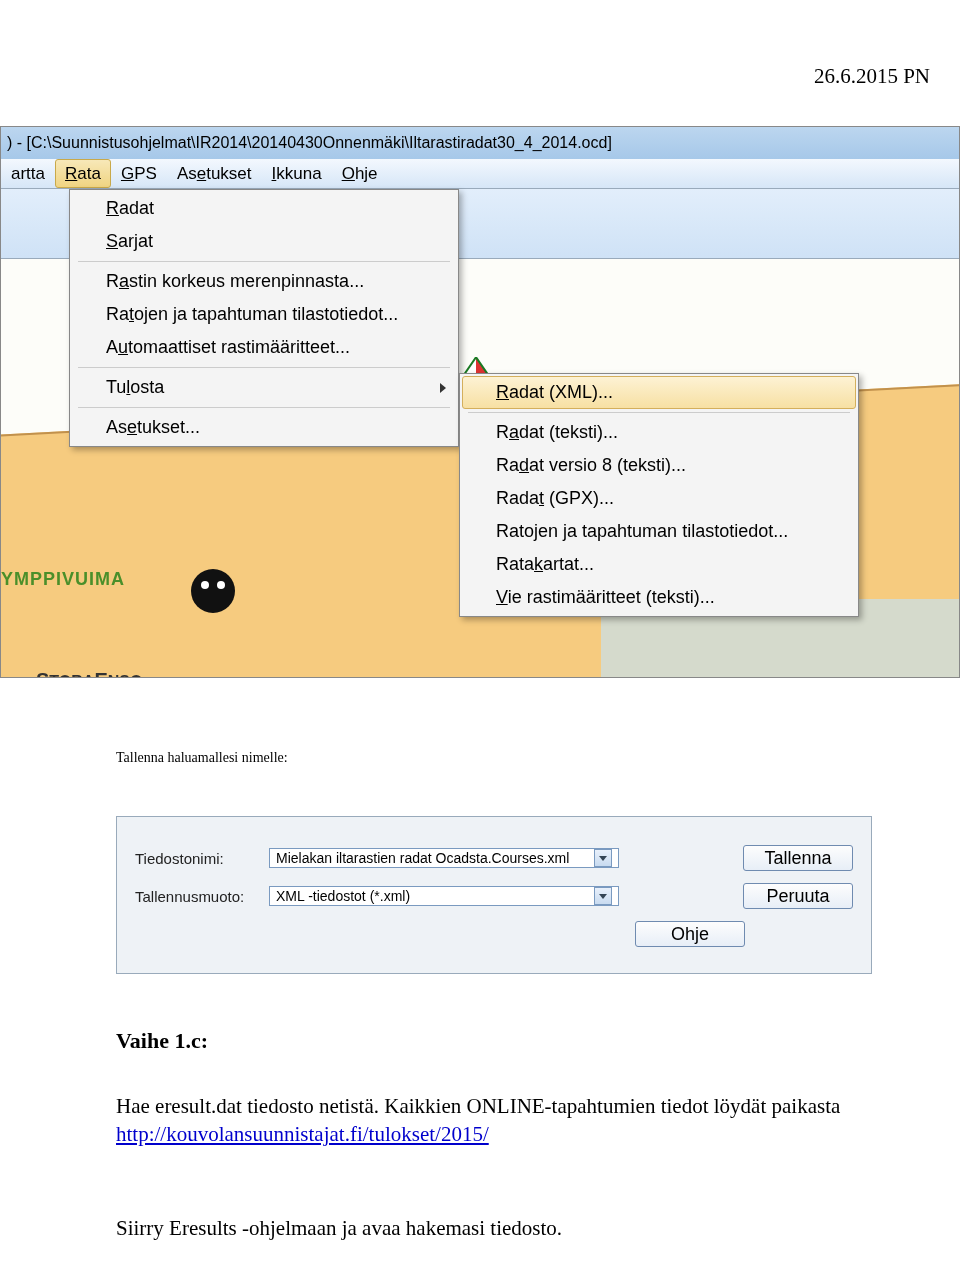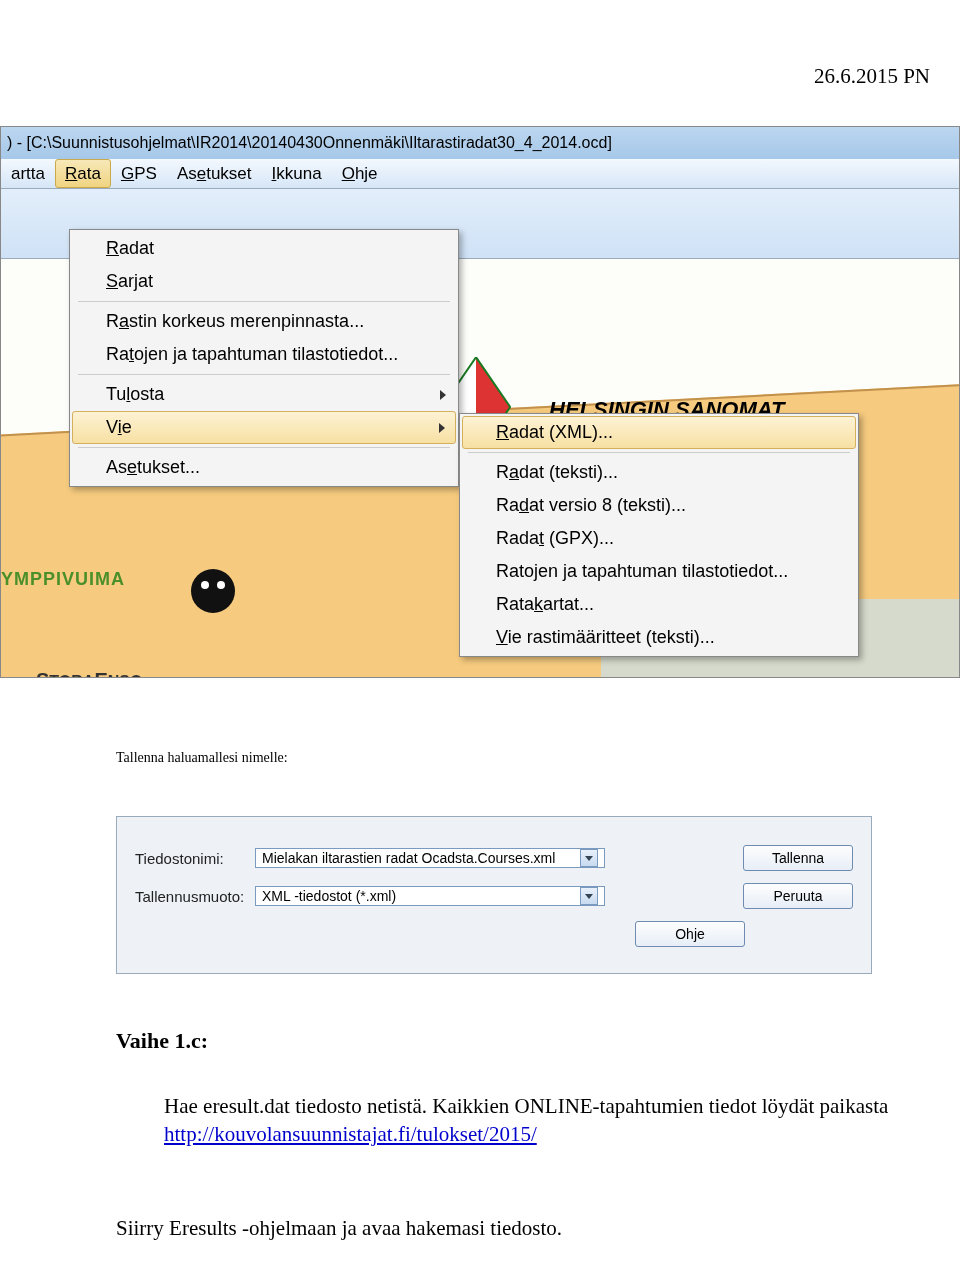--- a/index.html
+++ b/index.html
@@ -140,21 +140,20 @@
   .face-icon::before { left: 10px; }
   .face-icon::after { right: 10px; }
   
   .menu-panel {
     position: absolute;
     background: #f4f4f4;
     border: 1px solid #888;
     box-shadow: 3px 3px 6px rgba(0,0,0,0.3);
     font-size: 18px;
     padding: 2px;
-    margin-top: 40px;
   }
   .menu-panel.primary {
     left: 68px;
     top: 62px;
     width: 390px;
   }
   .menu-item {
     padding: 6px 28px 6px 34px;
     position: relative;
     white-space: nowrap;
@@ -200,20 +199,21 @@
     height: 158px;
     background: #eef2f6;
     border: 1px solid #9ab;
     font-family: Tahoma, "Segoe UI", sans-serif;
     font-size: 15px;
     padding: 28px 18px 0 18px;
   }
   .save-row {
     display: flex;
     align-items: center;
+    gap: 14px;
     margin-bottom: 12px;
   }
   .save-label { width: 120px; color: #222; }
   .save-input {
     flex: 0 0 350px;
     height: 20px;
     background: #fff;
     border: 1px solid #7a9ac0;
     padding: 0 6px;
     font-size: 14px;
@@ -233,40 +233,39 @@
     border-right: 4px solid transparent;
   }
   .dlg-btn {
     flex: 0 0 110px;
     height: 26px;
     background: linear-gradient(#fdfdfd,#e7eef7);
     border: 1px solid #6f8bb0;
     border-radius: 3px;
     text-align: center;
     line-height: 24px;
-    font-size: 14px;
+    font-size: 18px;
     margin-left: auto;
   }
   .dlg-btn.only { margin-left: 500px; }
   
   .h-vaihe {
     position: absolute;
     left: 116px;
     top: 1028px;
     font-weight: bold;
     font-size: 22px;
   }
   .p1 {
     position: absolute;
     left: 116px;
     top: 1092px;
     width: 760px;
     font-size: 21px;
     line-height: 1.35;
-    margin-left: 48px;
   }
   .p1 a { color: #0000cc; text-decoration: underline; }
   .p2 {
     position: absolute;
     left: 116px;
     top: 1216px;
     font-size: 21px;
   }
   u.mn { text-decoration: underline; }
 </style>
@@ -311,23 +310,23 @@
     <div class="face-icon"></div>
     <div class="stora"><span>S</span><span style="font-size:16px">TORA</span><span>E</span><span style="font-size:16px">NSO</span></div>
   </div>
 
   <div class="menu-panel primary">
     <div class="menu-item"><u class="mn">R</u>adat</div>
     <div class="menu-item"><u class="mn">S</u>arjat</div>
     <div class="menu-sep"></div>
     <div class="menu-item">R<u class="mn">a</u>stin korkeus merenpinnasta...</div>
     <div class="menu-item">Ra<u class="mn">t</u>ojen ja tapahtuman tilastotiedot...</div>
+    <div class="menu-item">A<u class="mn">u</u>tomaattiset rastimääritteet...</div>
     <div class="menu-sep"></div>
     <div class="menu-item">Tu<u class="mn">l</u>osta<span class="arrow"></span></div>
-    <div class="menu-item highlight">V<u class="mn">i</u>e<span class="arrow"></span></div>
     <div class="menu-sep"></div>
     <div class="menu-item">As<u class="mn">e</u>tukset...</div>
   </div>
 
   <div class="menu-panel sub">
     <div class="menu-item highlight"><u class="mn">R</u>adat (XML)...</div>
     <div class="menu-sep"></div>
     <div class="menu-item">R<u class="mn">a</u>dat (teksti)...</div>
     <div class="menu-item">Ra<u class="mn">d</u>at versio 8 (teksti)...</div>
     <div class="menu-item">Rada<u class="mn">t</u> (GPX)...</div>

